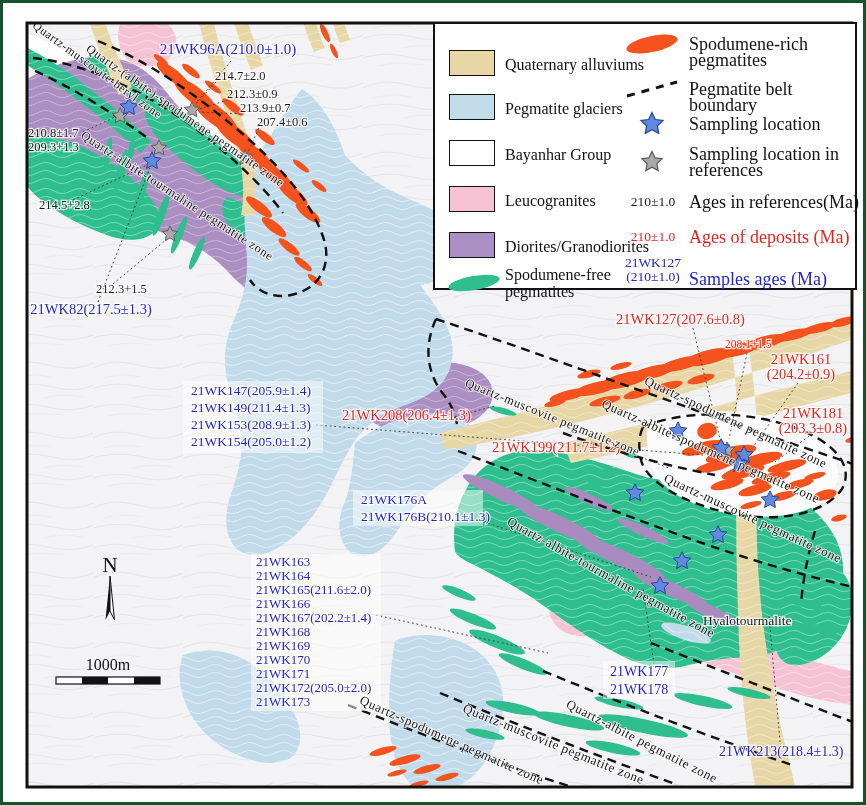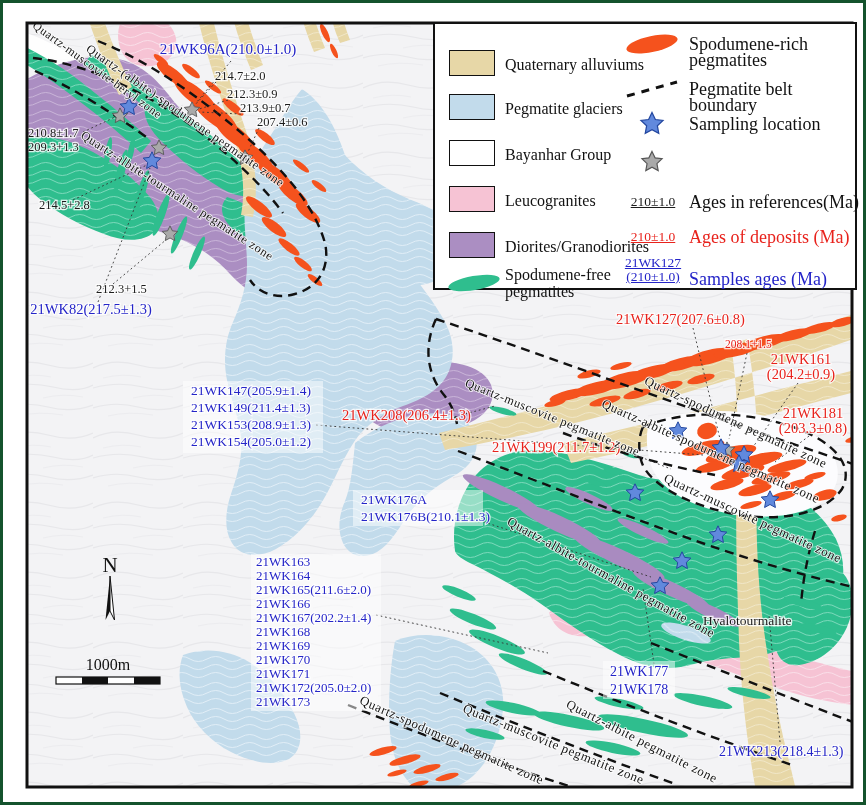--- a/index.html
+++ b/index.html
@@ -11,21 +11,21 @@
   .ml.blue{fill:#2424c8;}
   .ml.red{fill:#e8221c;}
   .ml.black{fill:#1b1b1b;}
   .ml.zone{fill:#141414;letter-spacing:.6px;stroke-width:1.8px;}
   
   .legend{position:absolute;left:430px;top:19px;width:420px;height:264px;background:#fff;border:2px solid #111;z-index:5;}
   .legend .swatch{position:absolute;left:14px;width:46px;height:26px;border:1.6px solid #111;box-sizing:border-box;}
   .legend .llabel{position:absolute;left:70px;font-size:16px;color:#111;line-height:17px;}
   .legend .rlabel{position:absolute;left:254px;font-size:18px;color:#111;line-height:16px;}
   .legend .ricon{position:absolute;left:188px;}
-  .legend .rkey{position:absolute;font-size:13.5px;text-align:center;width:76px;left:180px;text-decoration:underline;}
+  .legend .rkey{position:absolute;font-size:13.5px;text-align:center;width:76px;left:180px;}
   .legend .rkey.black{color:#1b1b1b;} .legend .rkey.red{color:#e8221c;} .legend .rkey.blue{color:#2424c8;}
   .legend .rlabel.red{color:#e8221c;} .legend .rlabel.blue{color:#2424c8;}
 </style>
 </head>
 <body>
 
 <div id="fig">
 <svg id="mapsvg" width="866" height="805" viewBox="0 0 866 805">
   <defs>
     <clipPath id="mapclip">
@@ -396,20 +396,21 @@
   <span class="rlabel" style="top:57px;width:170px">Pegmatite belt boundary</span>
 
   <svg class="ricon" style="top:86px" width="58" height="26">
     <path d="M0,-9.2 L2.7,-3.6 8.8,-2.9 4.3,1.4 5.4,7.5 0,4.5 -5.4,7.5 -4.3,1.4 -8.8,-2.9 -2.7,-3.6 Z" transform="translate(29,14) scale(1.25)" fill="#6189dd" stroke="#23479f" stroke-width="1"></path>
   </svg>
   <span class="rlabel" style="top:92px;width:170px">Sampling location</span>
 
   <svg class="ricon" style="top:124px" width="58" height="26">
     <path d="M0,-9.2 L2.7,-3.6 8.8,-2.9 4.3,1.4 5.4,7.5 0,4.5 -5.4,7.5 -4.3,1.4 -8.8,-2.9 -2.7,-3.6 Z" transform="translate(29,14) scale(1.15)" fill="#a9a9a9" stroke="#555" stroke-width="1"></path>
   </svg>
+  <span class="rlabel" style="top:122px;width:160px">Sampling location in references</span>
 
   <span class="rkey black" style="top:170px">210±1.0</span>
   <span class="rlabel" style="top:170px;width:170px">Ages in references(Ma)</span>
 
   <span class="rkey red" style="top:205px">210±1.0</span>
   <span class="rlabel red" style="top:205px;width:170px">Ages of deposits (Ma)</span>
 
   <span class="rkey blue" style="top:231px">21WK127</span>
   <span class="rkey blue" style="top:245px">(210±1.0)</span>
   <span class="rlabel blue" style="top:247px;width:170px">Samples ages (Ma)</span>

